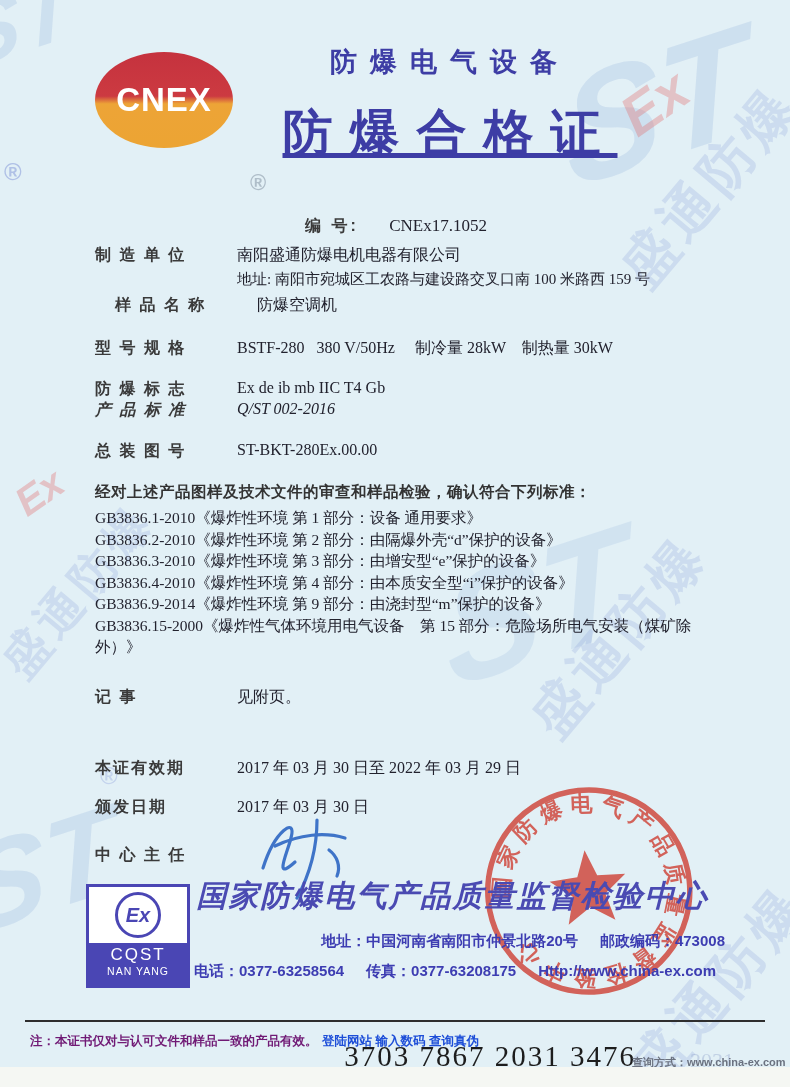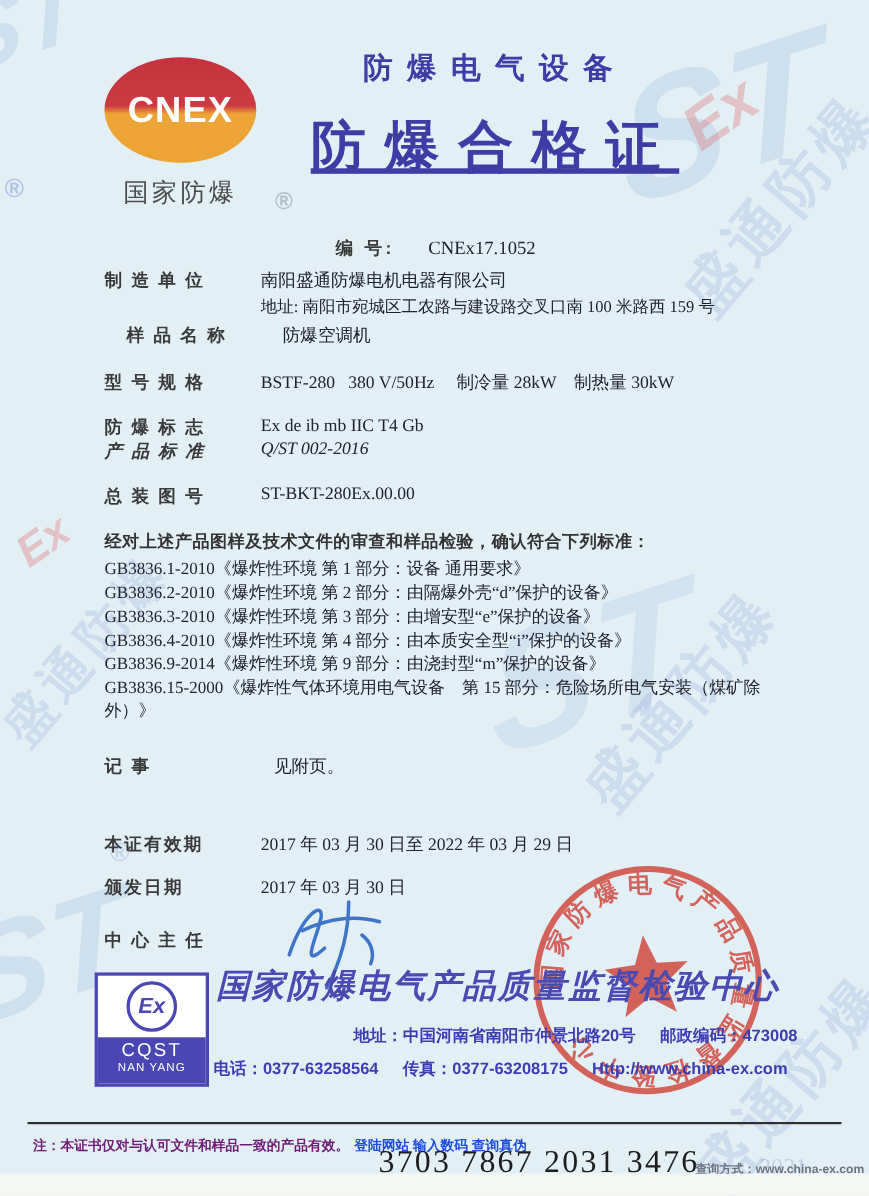--- a/index.html
+++ b/index.html
@@ -49,21 +49,21 @@
   .fvalue { font-family:"Liberation Serif", serif; font-size:16px; color:#22222e; white-space:pre-wrap; }
   .fsub { font-family:"Liberation Serif", serif; font-size:15px; color:#22222e; margin:4px 0 0 142px; }
 
   .review-intro { font-size:15.5px; font-weight:bold; color:#333; margin-top:20px; letter-spacing:0.5px; }
   .standards { margin-top:4px; }
   .standard-line { font-family:"Liberation Serif", serif; font-size:15.5px; color:#22222e; line-height:21.5px; }
 
   
   .row-abs { position:absolute; left:95px; display:flex; }
   .row-abs .flabel { width:142px; }
-  .notes-row { top:687px;gap:12px; }
+  .notes-row { top:687px; }
   .validity-row { top:758px; }
   .issue-row { top:797px; }
   .director-row { top:845px; }
 
   .signature { position:absolute; left:245px; top:810px; }
 
   
   .seal { position:absolute; left:478px; top:780px; opacity:0.82; transform:rotate(-6deg); }
 
   
@@ -120,21 +120,20 @@
   <div class="wm wm-ex" style="left:15px; top:470px; font-size:40px;">Ex</div>
   <div class="wm wm-mono" style="left:-40px; top:-30px; font-size:90px;">ST</div>
   <div class="wm wm-reg" style="left:250px; top:170px;">®</div>
   <div class="wm wm-reg-blue" style="left:4px; top:158px;">®</div>
   <div class="wm wm-reg-blue" style="left:100px; top:762px; opacity:0.6;">®</div>
 
   <div class="logo-cnex">
     <div class="cnex-oval">
       <span class="cnex-text">CNEX</span>
     </div>
-    <div class="cnex-caption">国家防爆</div>
   </div>
 
   <div class="hdr-subtitle">防爆电气设备</div>
   <div class="hdr-title">防爆合格证</div>
 
   <div class="cert-no">
     <span class="lbl">编  号:</span>
     <span class="val">CNEx17.1052</span>
   </div>
 

